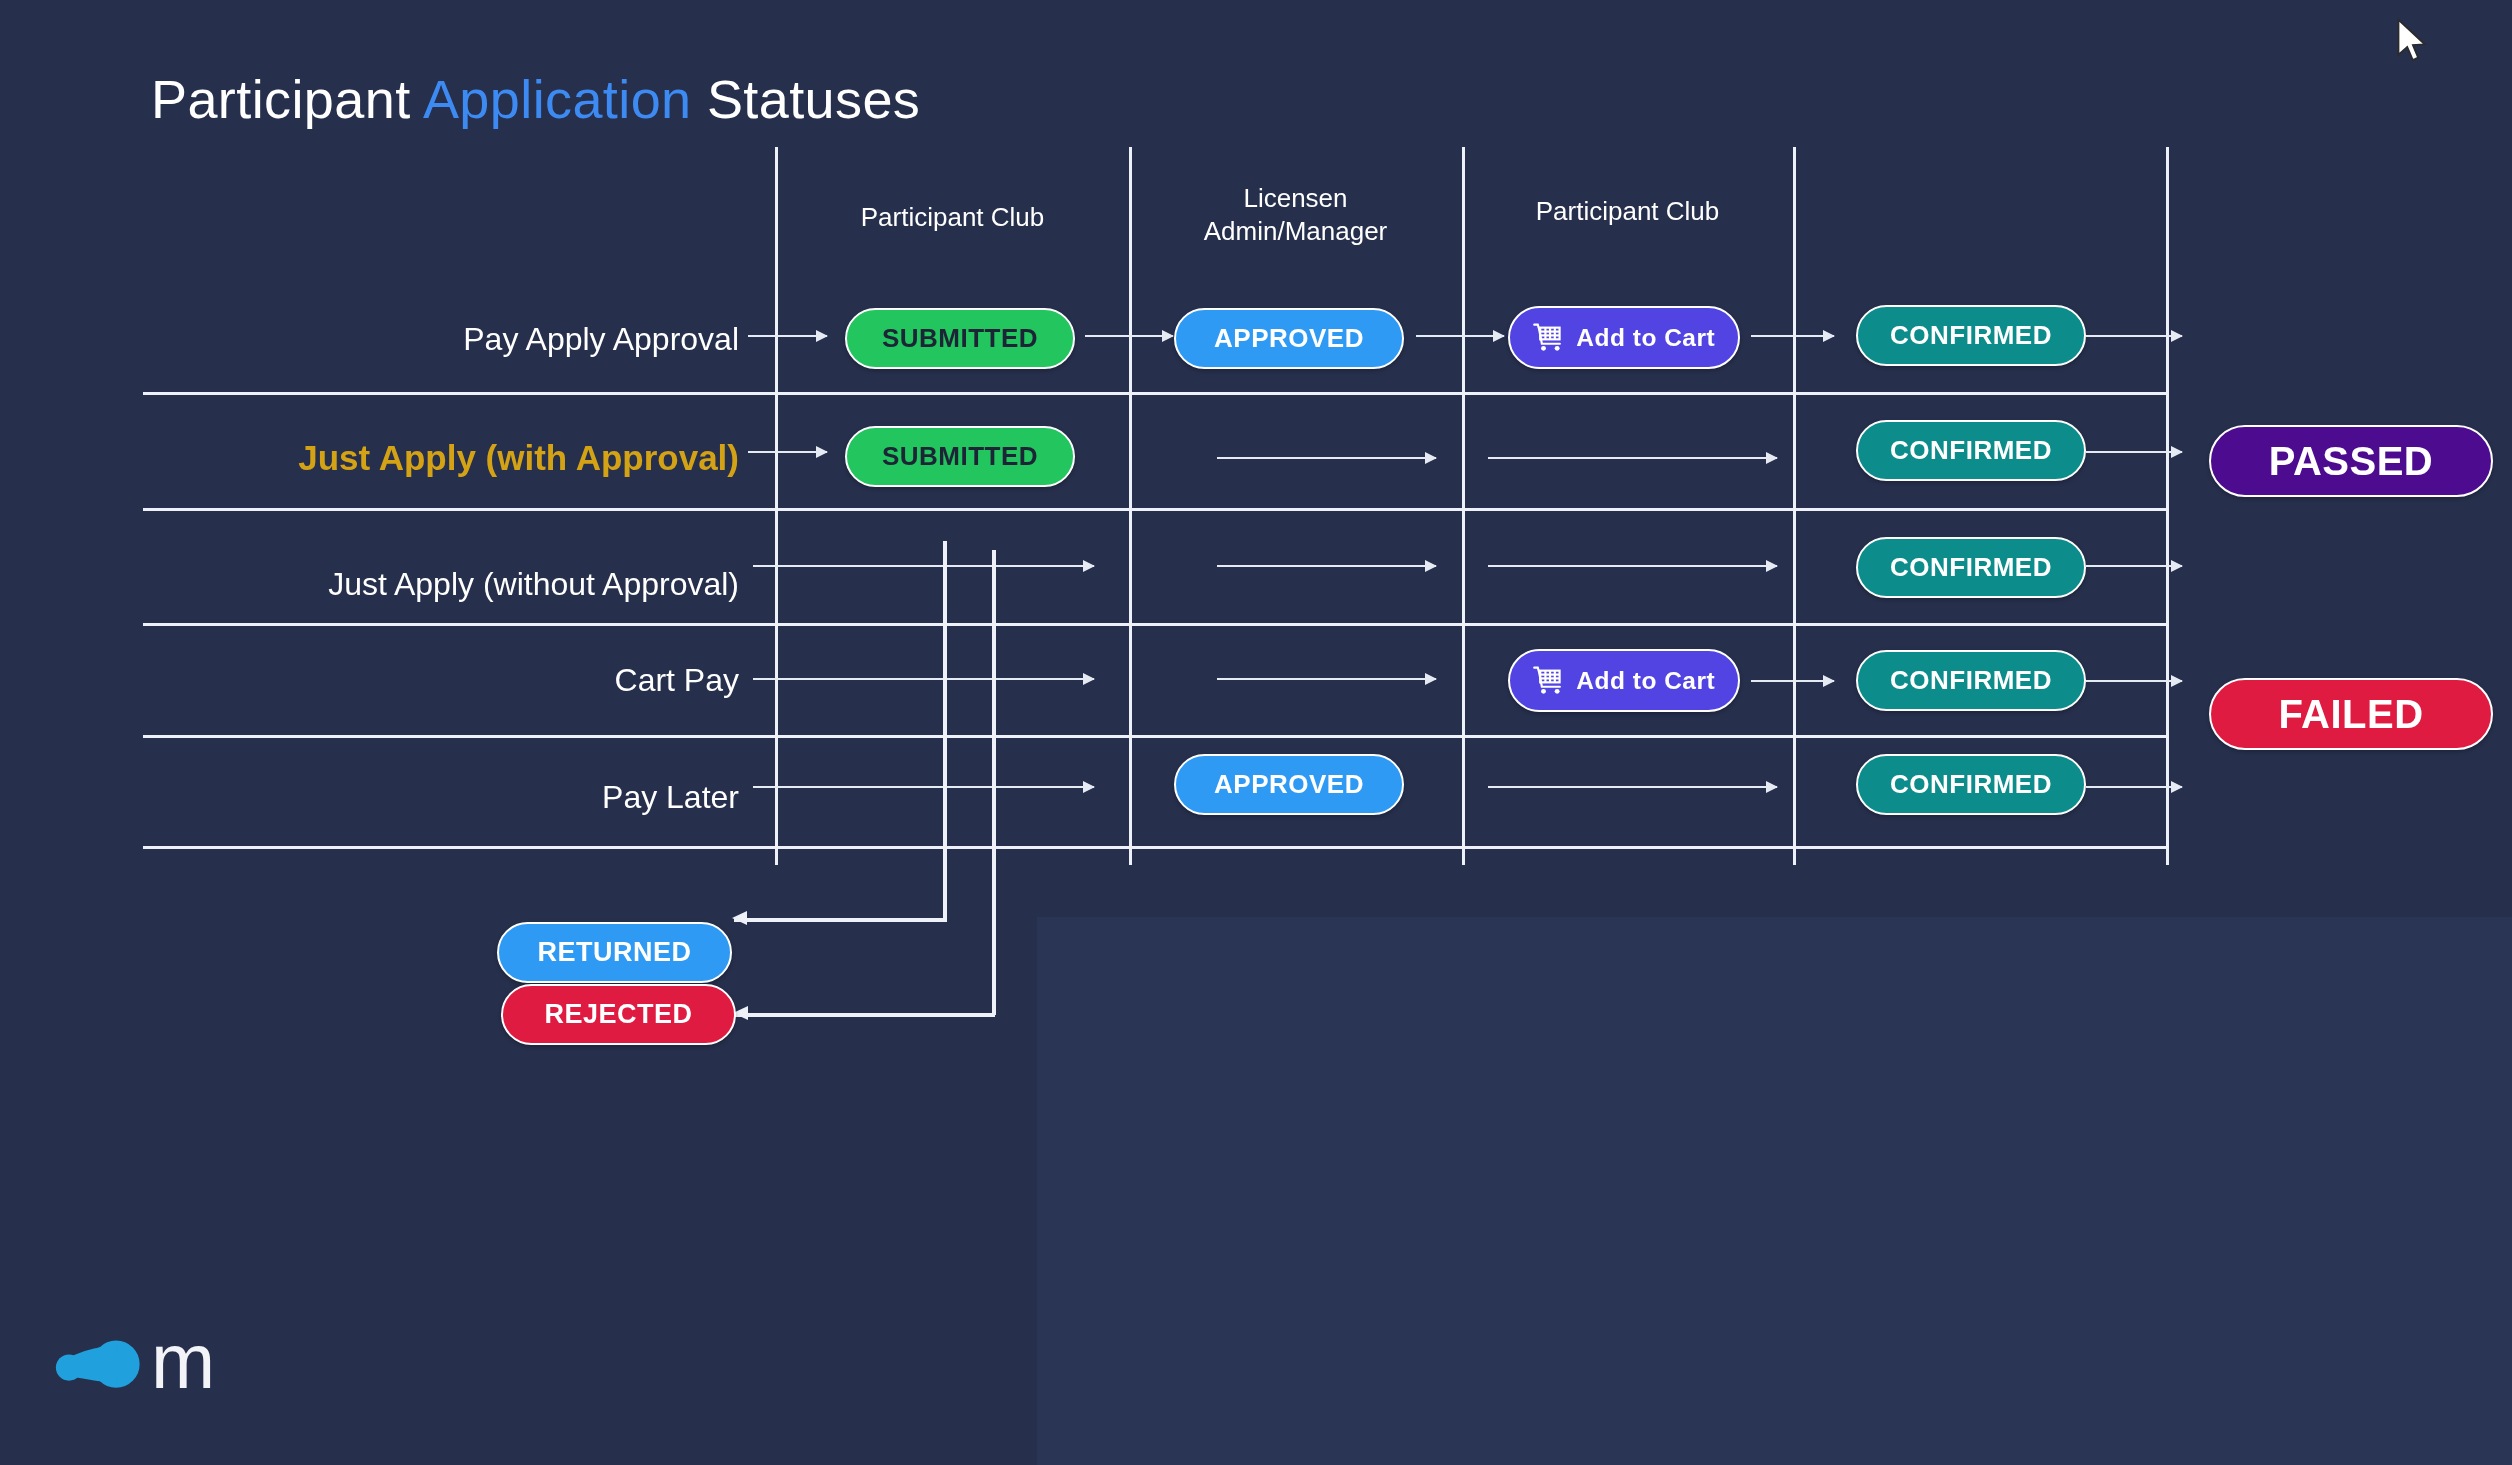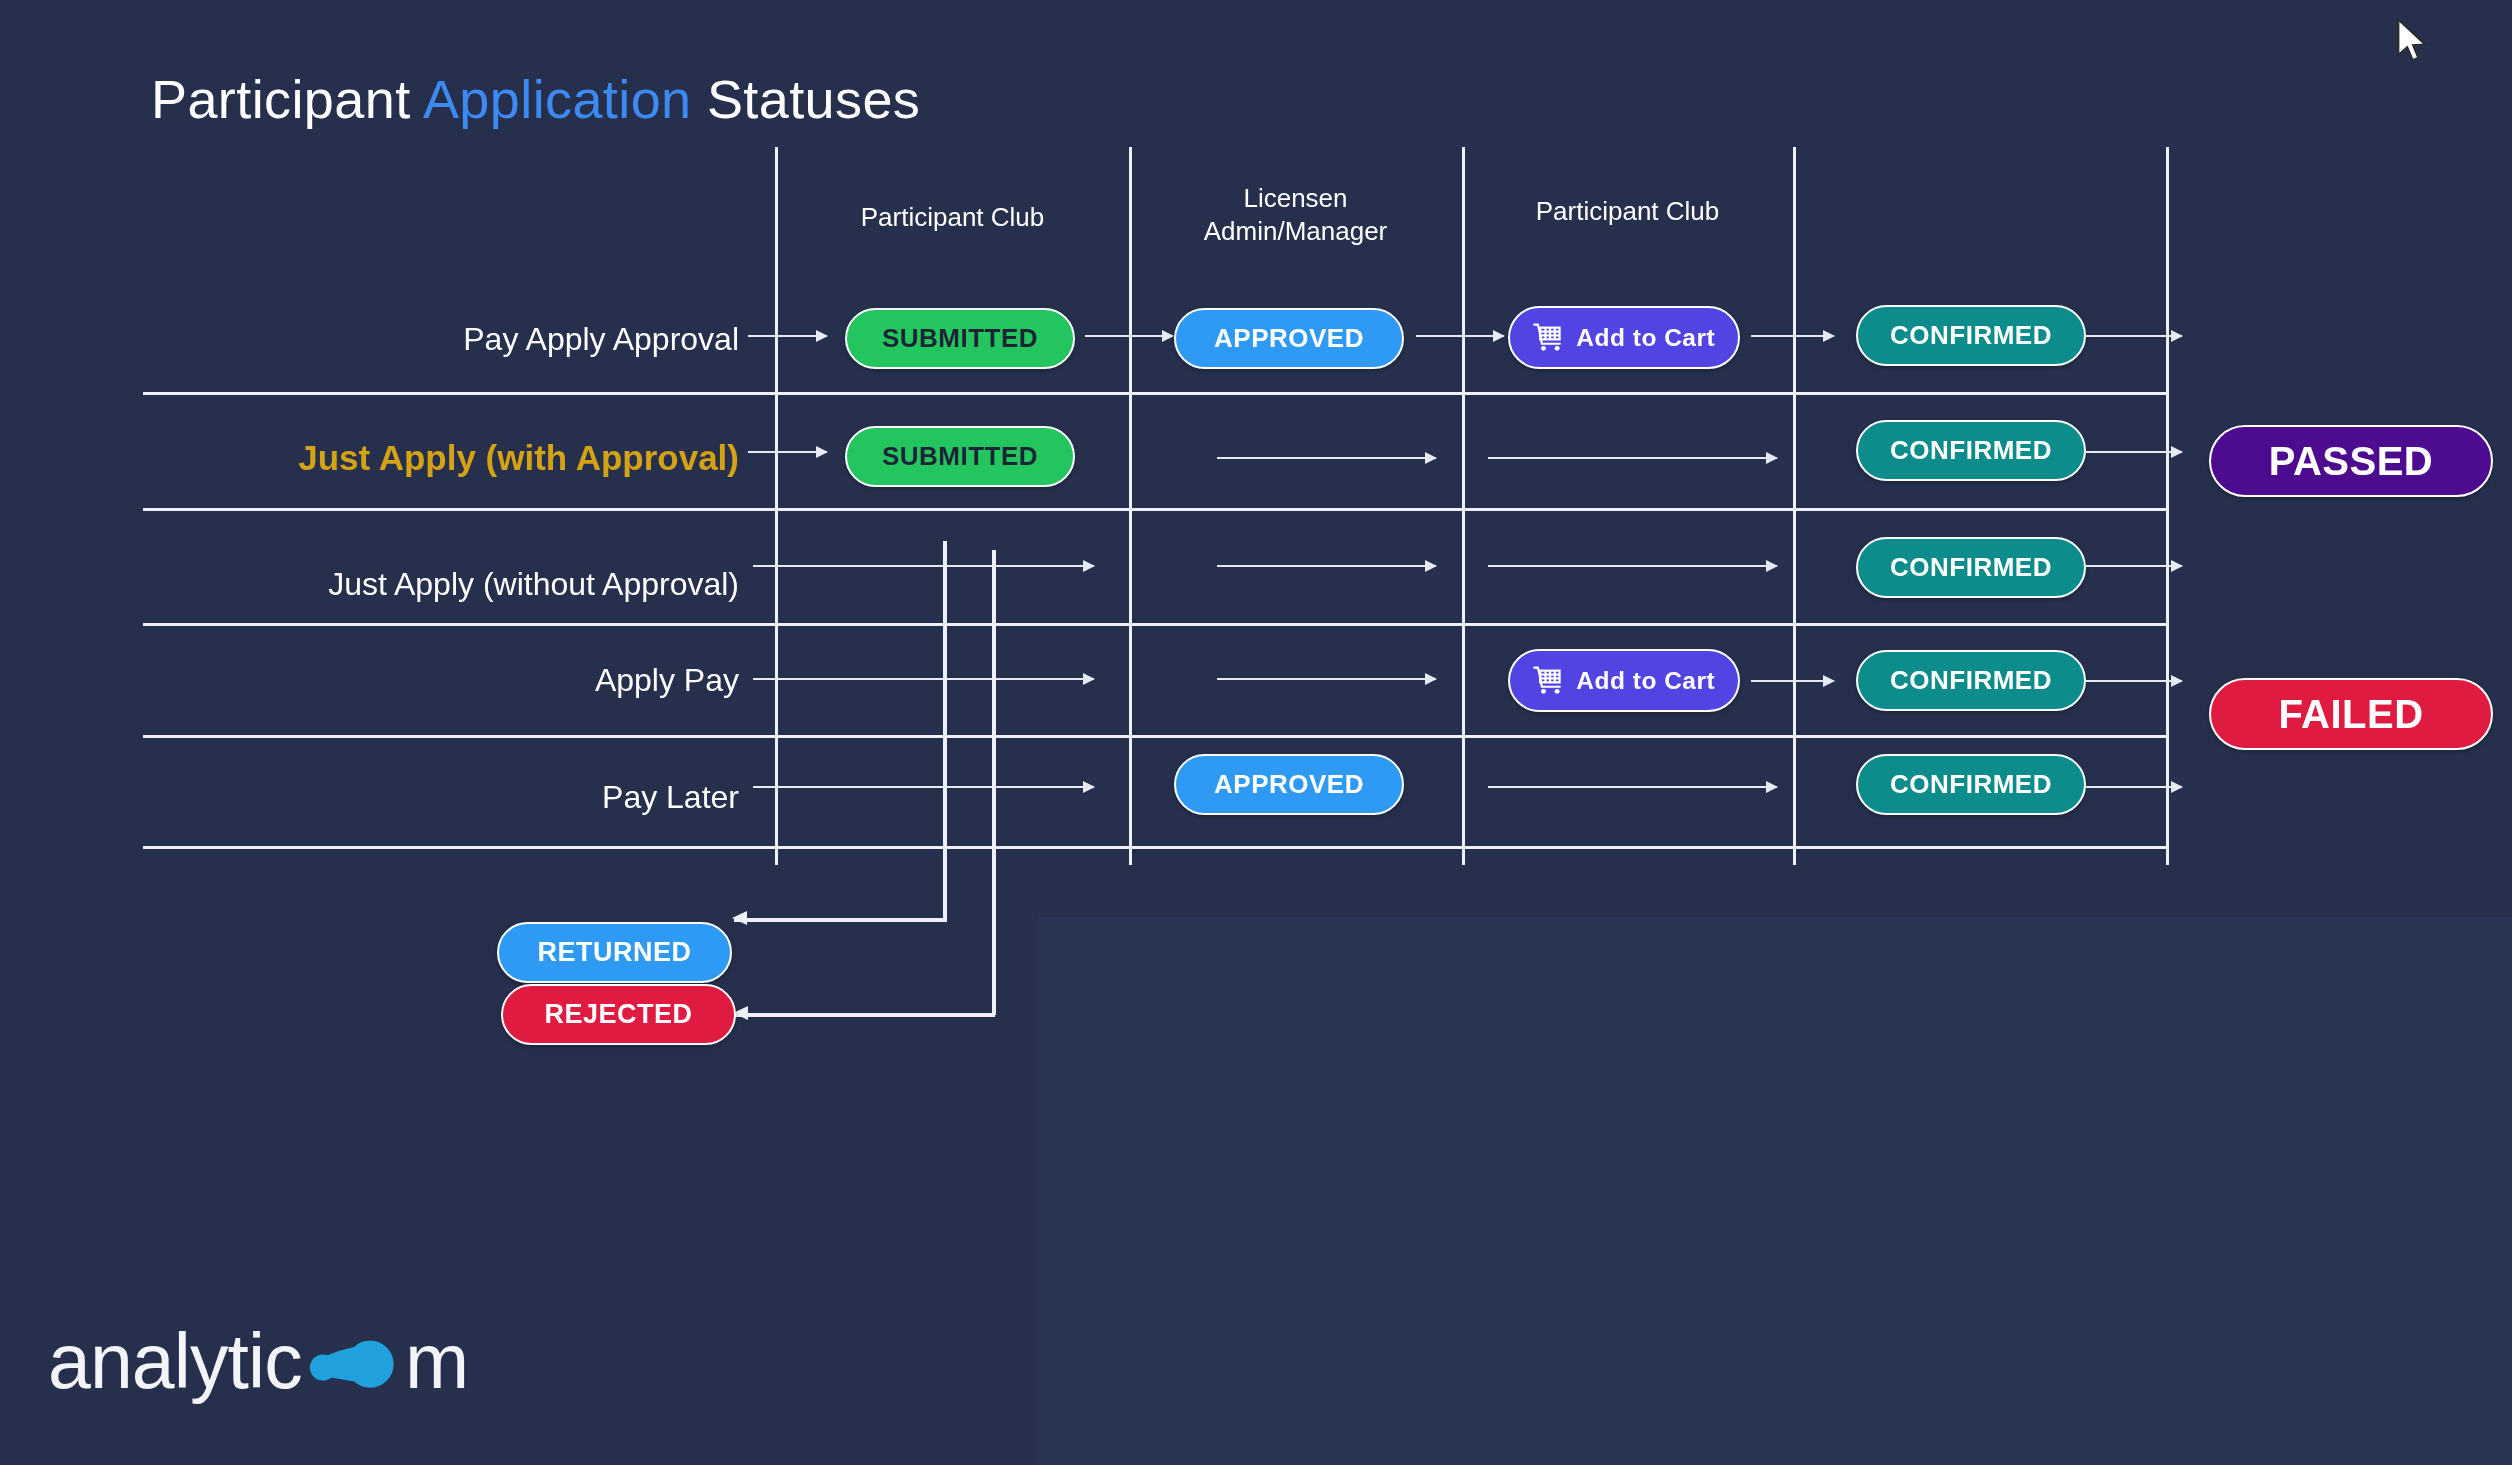--- a/index.html
+++ b/index.html
@@ -132,21 +132,21 @@
 <div class="hline" style="top:846px;"></div>
 
 <div class="col-header" style="left:775px; width:355px; top:201px;">Participant Club</div>
 <div class="col-header" style="left:1129px; width:333px; top:182px;">Licensen
 Admin/Manager</div>
 <div class="col-header" style="left:1462px; width:331px; top:195px;">Participant Club</div>
 
 <div class="row-label" style="top:321px;">Pay Apply Approval</div>
 <div class="row-label gold" style="top:438px;">Just Apply (with Approval)</div>
 <div class="row-label" style="top:566px;">Just Apply (without Approval)</div>
-<div class="row-label" style="top:662px;">Apply Pay</div>
+<div class="row-label" style="top:662px;">Cart Pay</div>
 <div class="row-label" style="top:779px;">Pay Later</div>
 
 <div class="arrow" style="left:748px;  top:335px; width:79px;"></div>
 <div class="pill submitted" style="left:845px; top:308px; width:230px; height:61px; font-size:26px;">SUBMITTED</div>
 <div class="arrow" style="left:1085px; top:335px; width:88px;"></div>
 <div class="pill approved" style="left:1174px; top:308px; width:230px; height:61px; font-size:26px;">APPROVED</div>
 <div class="arrow" style="left:1416px; top:335px; width:88px;"></div>
 <div class="pill cart" style="left:1508px; top:306px; width:232px; height:63px; font-size:24.5px;">
   <span class="cart-icon">
     <svg width="33" height="30" viewBox="0 0 24 22" fill="none" stroke="#ffffff" stroke-width="1.6">
@@ -217,21 +217,20 @@
 <div class="conn-v" style="left:943px; top:541px; height:379px;"></div>
 <div class="conn-h" style="left:734px; top:918px; width:213px;"></div>
 
 <div class="conn-v" style="left:992px; top:550px; height:465px;"></div>
 <div class="conn-h" style="left:735px; top:1013px; width:260px;"></div>
 
 <div class="pill returned" style="left:497px; top:890px; width:235px; height:61px; font-size:27px;margin-top:32px;">RETURNED</div>
 <div class="pill rejected" style="left:501px; top:984px; width:235px; height:61px; font-size:27px;">REJECTED</div>
 
 <div id="brand-logo">
-  <span>analytic</span>
   <span class="logo-mark">
     <svg width="103" height="79" viewBox="0 0 118 90">
       <path d="M22 45 a22 22 0 1 1 22 22 a22 22 0 1 1 -22 -22 Z" fill="none"></path>
       <circle cx="24" cy="52" r="15" fill="#20a0dc"></circle>
       <circle cx="78" cy="48" r="27" fill="#20a0dc"></circle>
       <path d="M24 40 C 48 30, 58 28, 80 26 L 80 70 C 58 68, 48 66, 24 62 Z" fill="#20a0dc"></path>
     </svg>
   </span>
   <span>m</span>
 </div>

